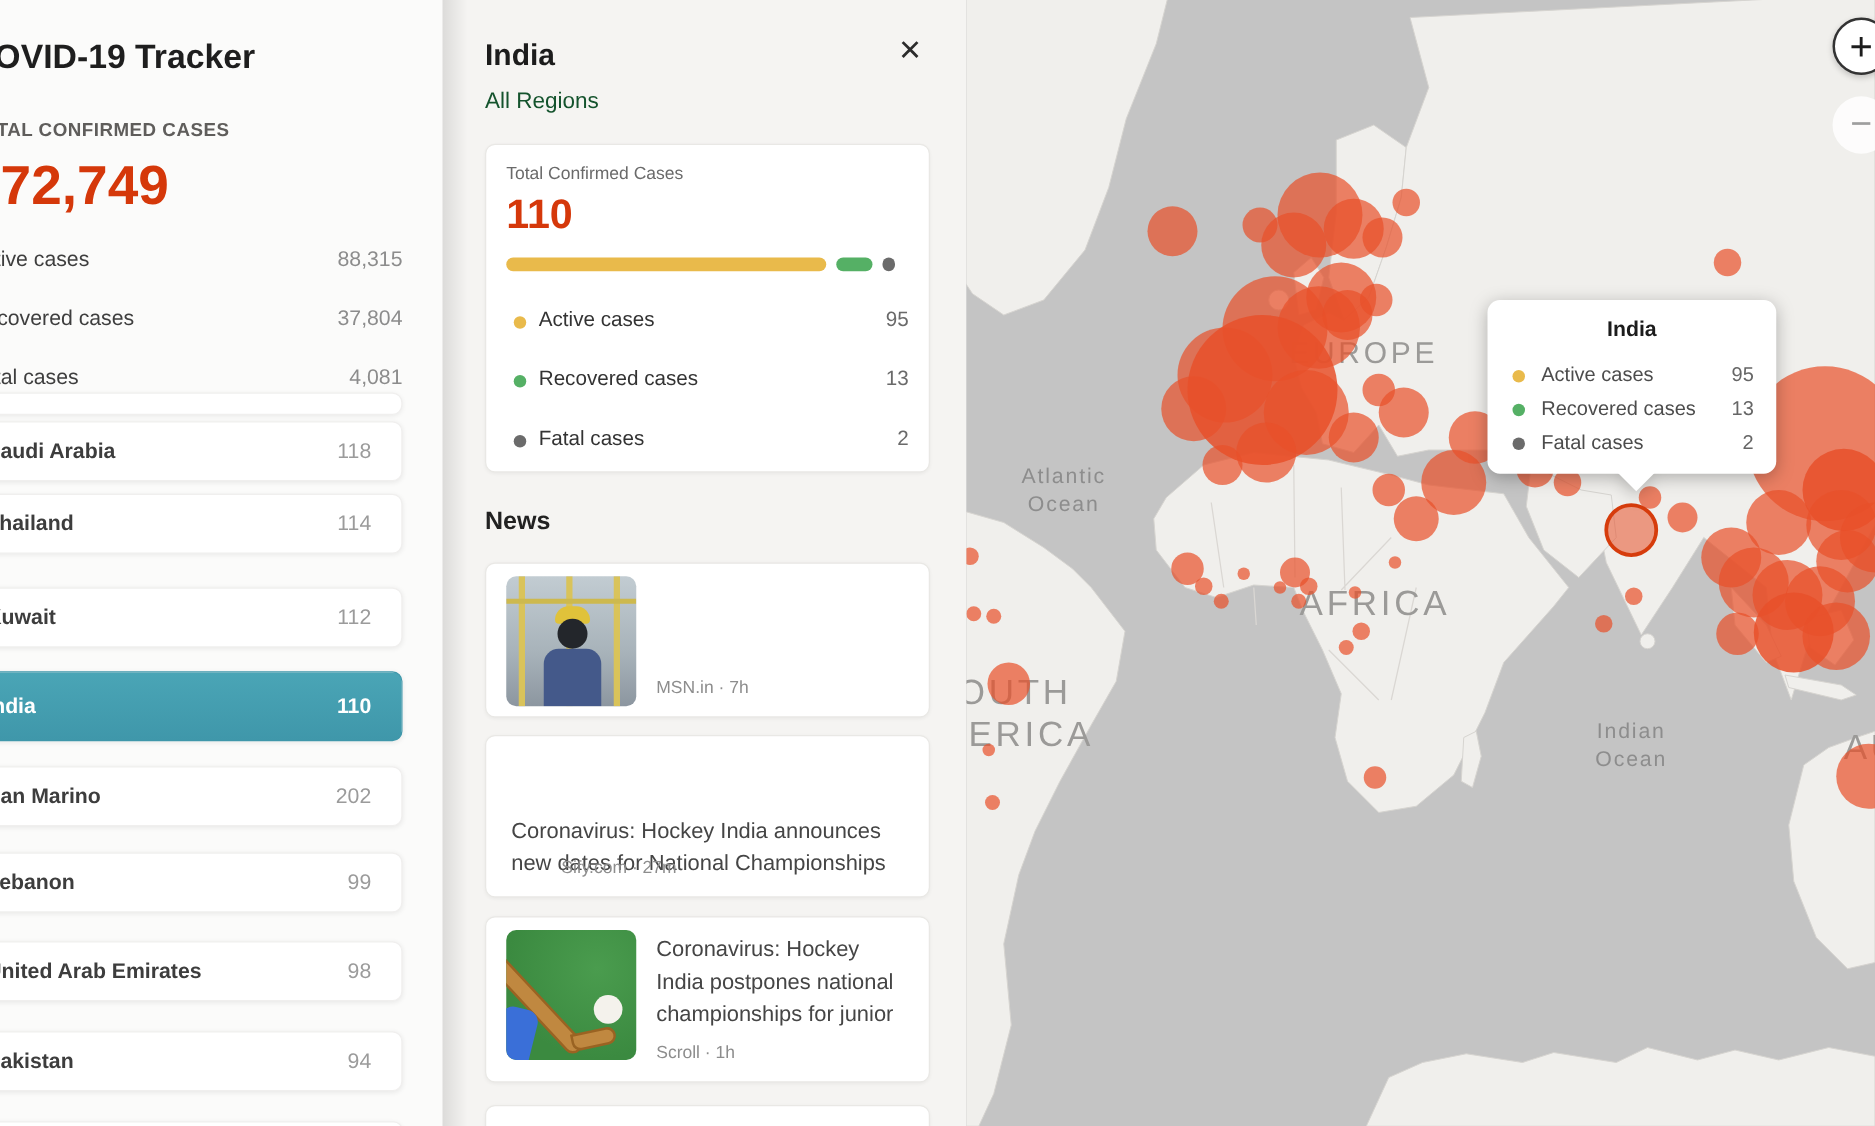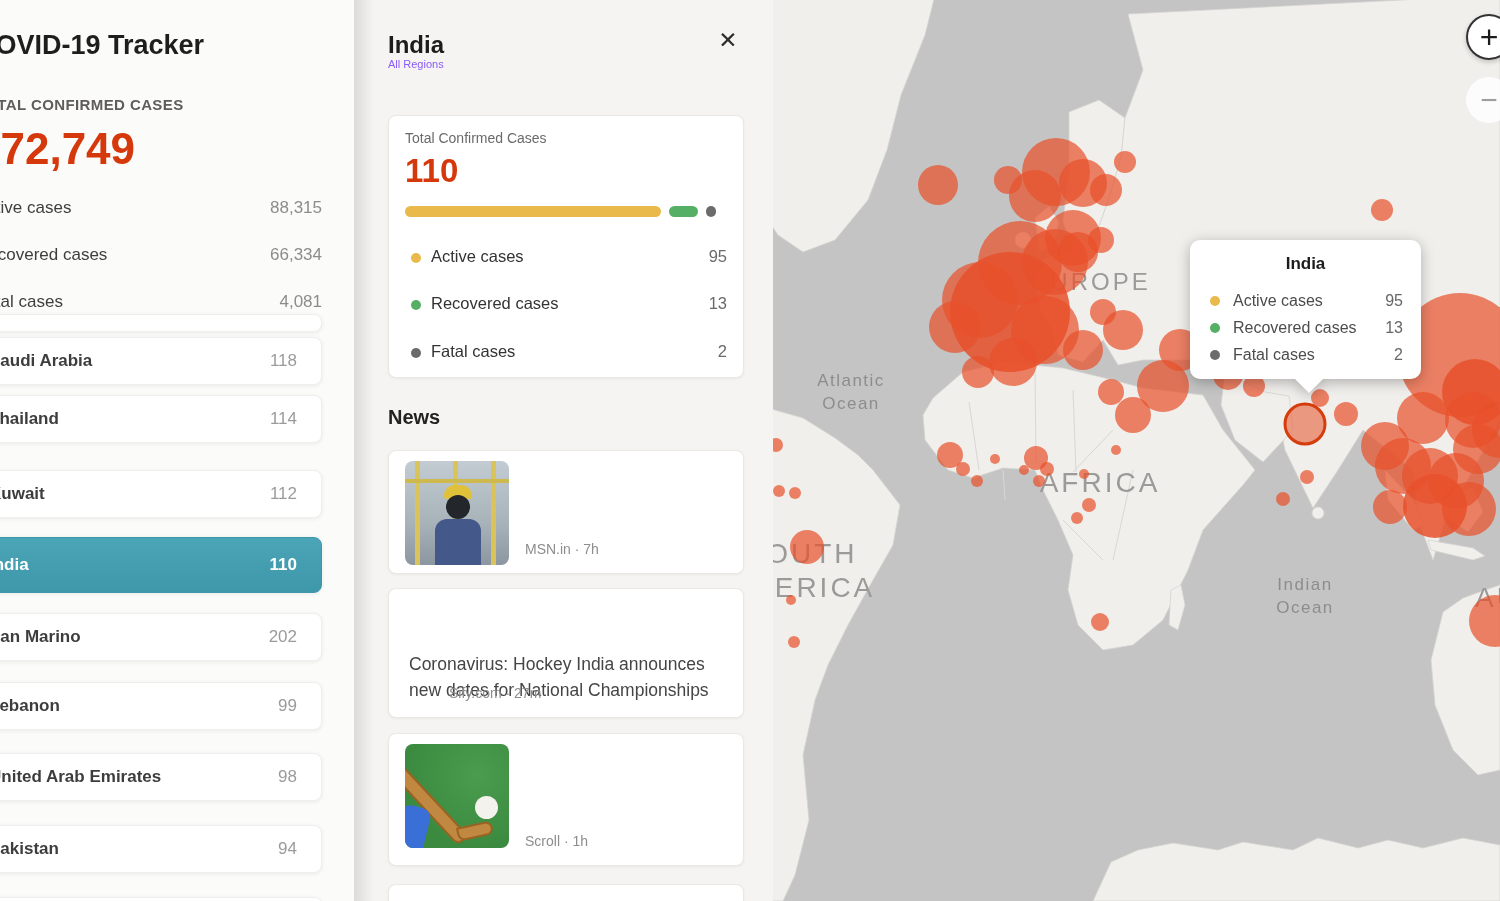--- a/index.html
+++ b/index.html
@@ -25,21 +25,21 @@
   .country-card.selected { background:linear-gradient(180deg,#4aa5b6,#3f97aa); border-color:#3f97aa; }
   .country-card.selected .name, .country-card.selected .num { color:#fff; font-weight:700; }
   .card-sliver { position:absolute; left:0; width:346px; background:#fff; border:1px solid #f0efee;
                  border-radius:8px; box-shadow:0 1px 4px rgba(0,0,0,.07); }
 
   
   .detail-panel { position:absolute; left:354px; top:0; width:419px; height:901px; background:#f5f4f2; }
   .detail-panel::before { content:""; position:absolute; left:0; top:0; width:20px; height:901px;
                           background:linear-gradient(90deg, rgba(0,0,0,.10), rgba(0,0,0,0)); pointer-events:none; }
   .dp-title { position:absolute; left:34px; top:31px; font-size:24px; font-weight:700; color:#1c1c1c; }
-  .dp-sub { position:absolute; left:34px; top:58px; font-size:11px; color:#8b5cf6; }
+  .dp-sub { position:absolute; left:34px; top:70px; font-size:18px; color:#14532d; }
   .dp-close { position:absolute; left:358px; top:24px; width:32px; height:32px; font-size:23px; color:#2b2b2b;
               display:flex; align-items:center; justify-content:center; cursor:pointer; font-weight:400; }
   .stats-card { position:absolute; left:34px; top:115px; width:356px; height:263px; background:#fff;
                 border:1px solid #e9e8e5; border-radius:8px; box-shadow:0 1px 3px rgba(0,0,0,.05); }
   .stats-card .lbl { position:absolute; left:16px; top:14px; font-size:14px; color:#6a6a6a; }
   .stats-card .total { position:absolute; left:16px; top:36px; font-size:33px; font-weight:700; color:#d5380a; }
   .seg-bar { position:absolute; left:16px; top:90px; width:324px; height:11px; display:flex; align-items:center; gap:8px; }
   .seg-bar .seg { height:11px; border-radius:6px; }
   .stat-row { position:absolute; left:16px; width:324px; height:22px; }
   .stat-row .dot { position:absolute; left:6px; top:6px; width:10px; height:10px; border-radius:50%; }
@@ -100,21 +100,21 @@
       <div class="app-title">COVID-19 Tracker</div>
       <div class="summary-label">TOTAL CONFIRMED CASES</div>
       <div class="summary-total">172,749</div>
       <div id="left-stats">
           <div class="sum-row" style="top: 198px;">
             <span class="lbl">Active cases</span>
             <span class="val">88,315</span>
           </div>
           <div class="sum-row" style="top: 245px;">
             <span class="lbl">Recovered cases</span>
-            <span class="val">66,334</span>
+            <span class="val">37,804</span>
           </div>
           <div class="sum-row" style="top: 292px;">
             <span class="lbl">Fatal cases</span>
             <span class="val">4,081</span>
           </div>
         </div>
       <div class="card-sliver" style="top:314px;height:18px;"></div>
       <div id="country-list">
           <div class="country-card" style="top: 337px;">
             <span class="name">Saudi Arabia</span>
@@ -203,20 +203,21 @@
           <div class="n-title" style="left: 20px; width: 320px; top: 22px; margin-top: 40px;">Coronavirus: Hockey India announces new dates for National Championships</div>
           <div class="n-src" style="left: 32px; bottom: 16px; margin-left: 28px;">Sify.com   ·  27m</div>
         </div>
         <div class="news-card" style="top: 733px; height: 133px;">
           <div class="thumb thumb-hockey">
             <div class="stick"></div>
             <div class="hook"></div>
             <div class="ball"></div>
             <div class="shoe"></div>
           </div>
+          <div class="n-title" style="left: 136px; width: 205px; top: 12px;">Coronavirus: Hockey India postpones national championships for junior</div>
           <div class="n-src" style="left: 136px; bottom: 16px;">Scroll   ·  1h</div>
         </div>
         <div class="news-card" style="top: 884px; height: 120px;">
           <div class="n-title" style="left: 20px; width: 320px; top: 14px;">Coronavirus in India: How to...</div>
         </div>
       </div>
   </div>
 
   <div class="map">
     <svg id="map-svg" width="727" height="901" viewBox="0 0 727 901">

